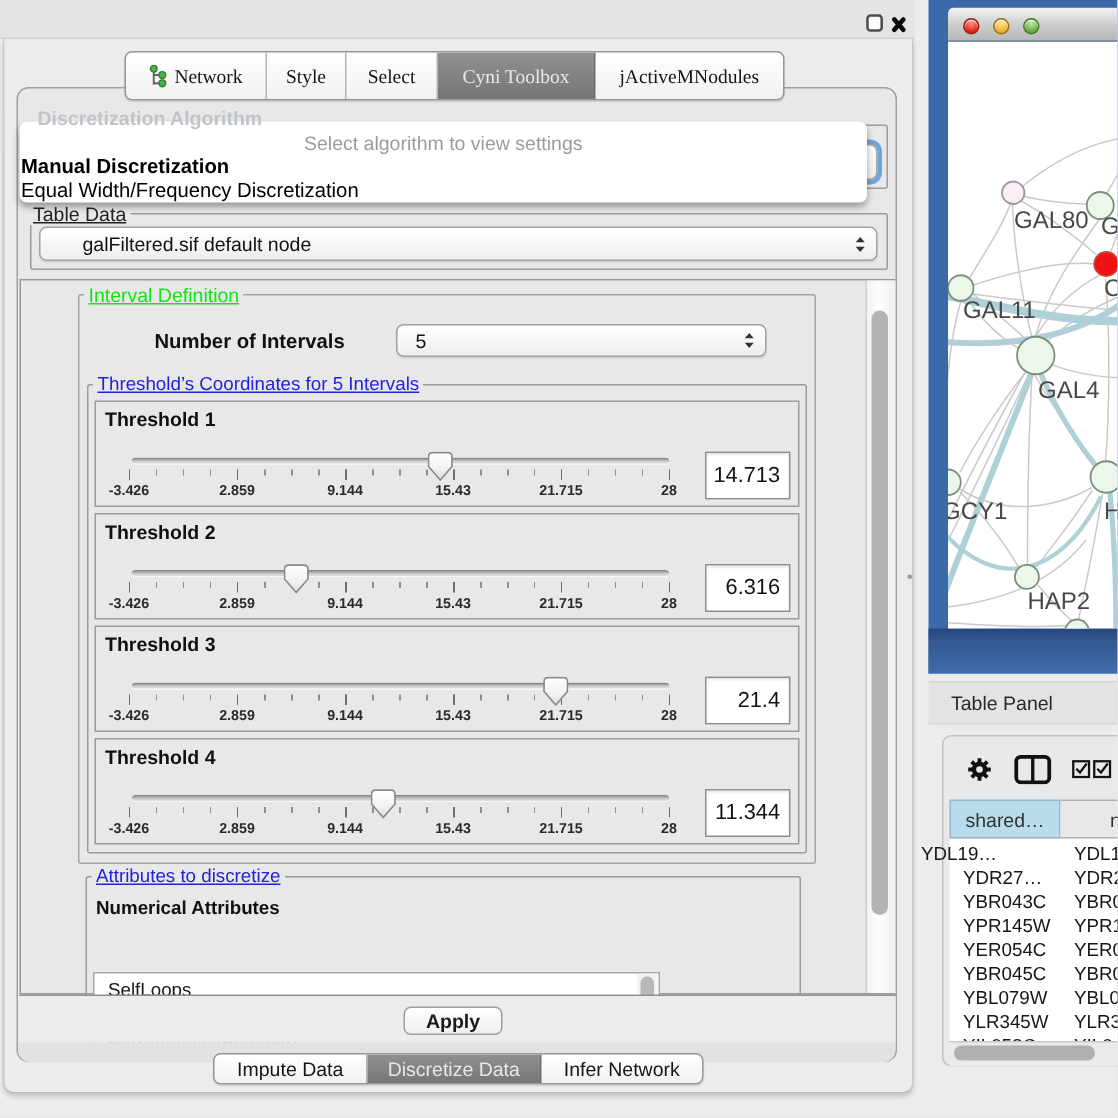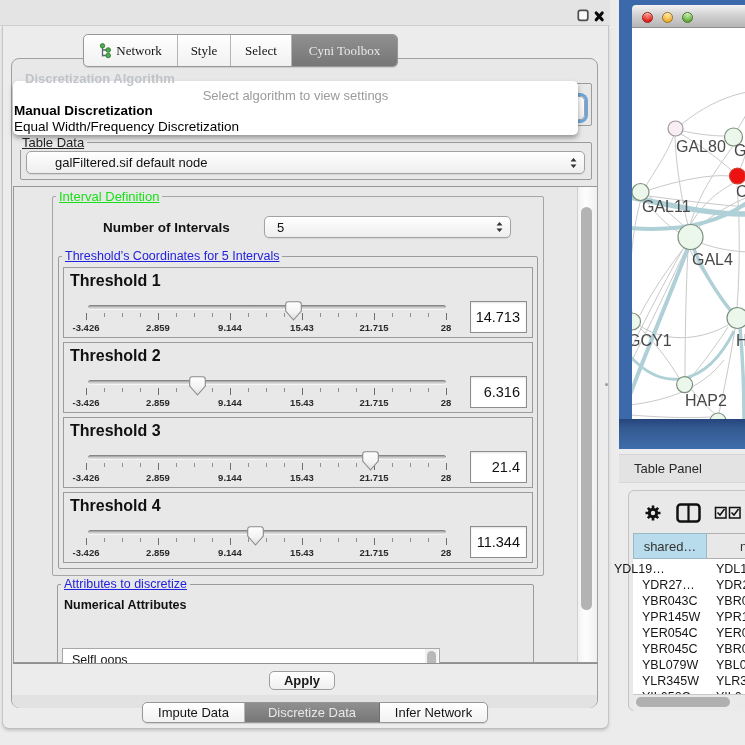--- a/index.html
+++ b/index.html
@@ -12,21 +12,21 @@
  border-right:1px solid #b5b5b5;white-space:nowrap;}
 .seg .s:last-child{border-right:none;}
 .seg .sel{background:linear-gradient(#909090,#767676);color:#e8e8e8;border-right-color:#6e6e6e;}
 .grp{position:absolute;border:1px solid #9b9b9b;border-radius:2px;}
 .gtit{position:absolute;background:#e8e8e8;padding:0 3px;white-space:nowrap;text-decoration:underline;}
 .combo{position:absolute;background:linear-gradient(#ffffff,#eeeeee);border:1px solid #a2a2a2;
  border-radius:5px;font-size:13px;color:#111;display:flex;align-items:center;
  box-shadow:0 1px 1px rgba(0,0,0,0.08);}
 .car{position:absolute;right:7px;top:50%;margin-top:-5px;width:7px;height:10px;}
 .tbox{position:absolute;border:1px solid #9b9b9b;background:#e8e8e8;}
-.blab{font-weight:bold;font-size:16px;color:#111;position:absolute;white-space:nowrap;}
+.blab{font-weight:bold;font-size:13px;color:#111;position:absolute;white-space:nowrap;}
 .track{position:absolute;height:5px;border-radius:3px;background:linear-gradient(#9a9a9a,#c9c9c9 45%,#e3e3e3);
  border-top:1px solid #868686;border-bottom:1px solid #f5f5f5;}
 .thumb{position:absolute;width:17px;height:20px;}
 .tickmin{position:absolute;height:4px;background:repeating-linear-gradient(90deg,#8f8f8f 0 1px,transparent 1px 18px);}
 .tickmaj{position:absolute;height:7px;background:repeating-linear-gradient(90deg,#6f6f6f 0 1px,transparent 1px 72px);}
 .tlab{position:absolute;font-size:9.5px;font-weight:bold;color:#2a2a2a;transform:translateX(-50%);white-space:nowrap;}
 .vfield{position:absolute;background:#fff;border:1px solid #8d8d8d;font-size:14.5px;color:#111;
  text-align:right;padding-right:6px;box-shadow:inset 0 1px 2px rgba(0,0,0,0.12);}
 .row{position:absolute;font-size:12.5px;color:#161616;white-space:nowrap;}
 </style></head><body>
@@ -42,20 +42,21 @@
 <div class="seg" style="left:83px;top:34px;height:33px;font-family:Liberation Serif, serif;">
     <div class="s" style="width:94px;"><svg width="13" height="16" viewBox="0 0 13 16" style="margin-right:4px">
         <path d="M3.5 3 L3.5 13.5 M3.5 7 L8.5 7 M3.5 12.5 L8.5 12.5" stroke="#5d6774" stroke-width="1.3" fill="none"></path>
         <circle cx="3.5" cy="2.8" r="2.2" fill="#4fac4f" stroke="#2c7a2c" stroke-width="0.9"></circle>
         <circle cx="9.2" cy="7" r="2.3" fill="#4fac4f" stroke="#2c7a2c" stroke-width="0.9"></circle>
         <circle cx="9.2" cy="12.5" r="2.3" fill="#4fac4f" stroke="#2c7a2c" stroke-width="0.9"></circle>
       </svg>Network</div>
     <div class="s" style="width:53px;">Style</div>
     <div class="s" style="width:61px;">Select</div>
     <div class="s sel" style="width:105px;">Cyni Toolbox</div>
+    <div class="s" style="width:125px;">jActiveMNodules</div>
   </div>
 <div class="grp" style="left:20px;top:83px;width:572px;height:43px;"></div>
 <div class="combo" style="left:26px;top:96px;width:559px;height:24px;box-shadow:0 0 0 3px rgba(90,150,210,0.85);"></div>
 <div class="grp" style="left:20px;top:142px;width:572px;height:38px;"></div>
 <div class="gtit" style="left:19px;top:135px;font-size:13px;color:#222;background:#e8e8e8;">Table Data</div>
 <div class="combo" style="left:26px;top:151px;width:559px;height:23px;padding-left:28px;">galFiltered.sif default node<svg class="car" viewBox="0 0 7 10">
       <path d="M3.5 0 L6.5 3.5 L0.5 3.5 Z M3.5 10 L6.5 6.5 L0.5 6.5 Z" fill="#333"></path>
     </svg></div>
 <div class="abs" style="left:13px;top:186px;width:584px;height:477px;border:1px solid #989898;background:#e8e8e8;"></div>
 <div class="abs" style="left:577px;top:187px;width:20px;height:475px;background:linear-gradient(90deg,#f2f2f2,#fdfdfd 40%,#f0f0f0);border-left:1px solid #cfcfcf;"></div>
@@ -163,21 +164,21 @@
     <div style="position:absolute;left:9px;top:3px;font-size:12.5px;color:#161616;line-height:16px;">SelfLoops<br>TopologicalCoefficient<br>BetweennessCentrality</div>
     <div style="position:absolute;right:1px;top:0;width:13px;height:47px;background:#f2f2f2;"></div>
     <div style="position:absolute;right:3px;top:2px;width:9px;height:40px;background:#b8b8b8;border-radius:5px;"></div>
   </div>
 <div class="abs" style="left:13px;top:663px;width:585px;height:1px;background:#8f8f8f;"></div>
 <div class="abs" style="left:13px;top:664px;width:584px;height:31px;background:#ececec;"></div>
 <div class="abs" style="left:12px;top:695px;width:585px;height:13px;background:#e2e2e2;border-radius:0 0 8px 8px;"></div>
 <div class="abs" style="left:269px;top:671px;width:66px;height:19px;background:linear-gradient(#ffffff,#efefef);border:1px solid #9d9d9d;border-radius:5px;font-size:13px;font-weight:bold;color:#1a1a1a;display:flex;align-items:center;justify-content:center;">Apply</div>
 <div class="seg" style="left:142px;top:702px;height:21px;">
     <div class="s" style="width:102px;">Impute Data</div>
-    <div class="s sel" style="width:135px;">Discretize Data</div>
+    <div class="s sel" style="width:116px;">Discretize Data</div>
     <div class="s" style="width:107px;">Infer Network</div>
   </div>
 <div class="abs" style="left:13px;top:81px;width:565px;height:54px;background:#ffffff;border-radius:5px;box-shadow:0 3px 5px rgba(0,0,0,0.35);"></div>
 <div class="abs" style="left:22px;top:71px;font-size:13px;font-weight:bold;color:#c0c4c8;padding:0 3px;">Discretization Algorithm</div>
 <div class="abs" style="left:13px;top:88px;width:565px;text-align:center;font-size:13px;color:#9b9b9b;">Select algorithm to view settings</div>
 <div class="abs" style="left:14px;top:103px;font-size:13.5px;font-weight:bold;color:#000;">Manual Discretization</div>
 <div class="abs" style="left:14px;top:119px;font-size:13.5px;color:#000;">Equal Width/Frequency Discretization</div>
 <div class="abs" style="left:605px;top:383px;width:3px;height:3px;border-radius:50%;background:#9a9a9a;"></div>
 <div class="abs" style="left:619px;top:0;width:126px;height:449px;background:#3b69aa;"></div>
 <div class="abs" style="left:619px;top:419px;width:126px;height:8px;background:linear-gradient(#26457c,#31578f);"></div>

